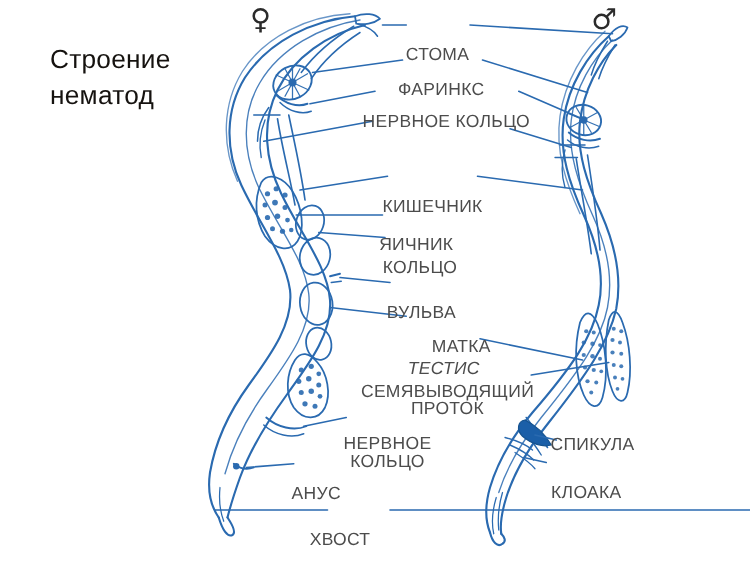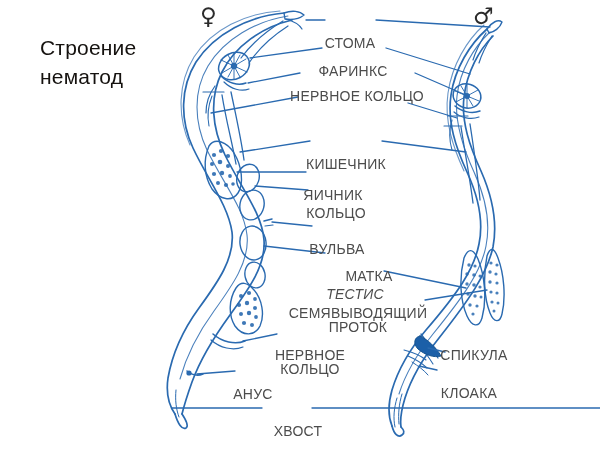--- a/index.html
+++ b/index.html
@@ -294,15 +294,15 @@
   <div class="lbl" style="left:337px;top:226px;">ВУЛЬВА</div>
   <div class="lbl" style="left:349px;top:253px;padding-left:40px;">МАТКА</div>
   <div class="lbl" style="left:355px;top:271px;font-style:italic;">ТЕСТИС</div>
   <div class="lbl" style="left:358px;top:296px;">СЕМЯВЫВОДЯЩИЙ
 ПРОТОК</div>
   <div class="lbl" style="left:310px;top:338px;">НЕРВНОЕ
 КОЛЬЦО</div>
   <div class="lbl" style="left:253px;top:371px;">АНУС</div>
   <div class="lbl" style="left:474px;top:332px;">СПИКУЛА</div>
   <div class="lbl" style="left:469px;top:370px;text-align:right;">КЛОАКА</div>
-  <div class="lbl" style="left:298px;top:408px;">ХВОСТ</div>
+  <div class="lbl" style="left:272px;top:408px;">ХВОСТ</div>
 
 </div>
 
 </body></html>

